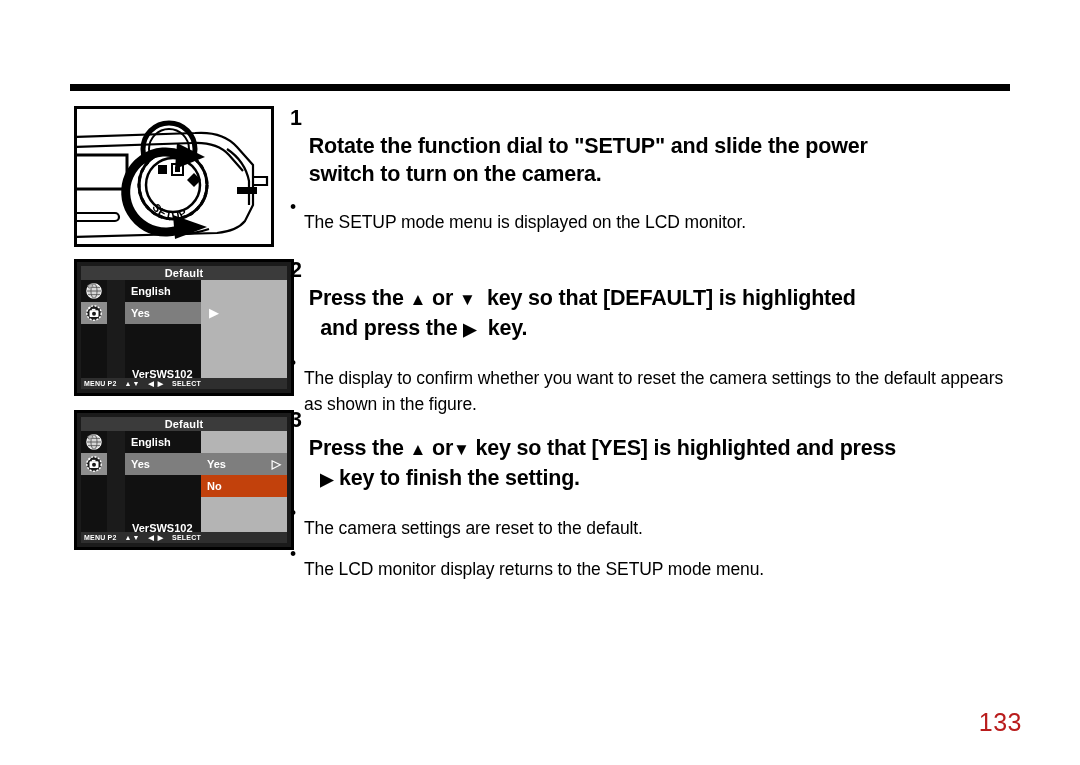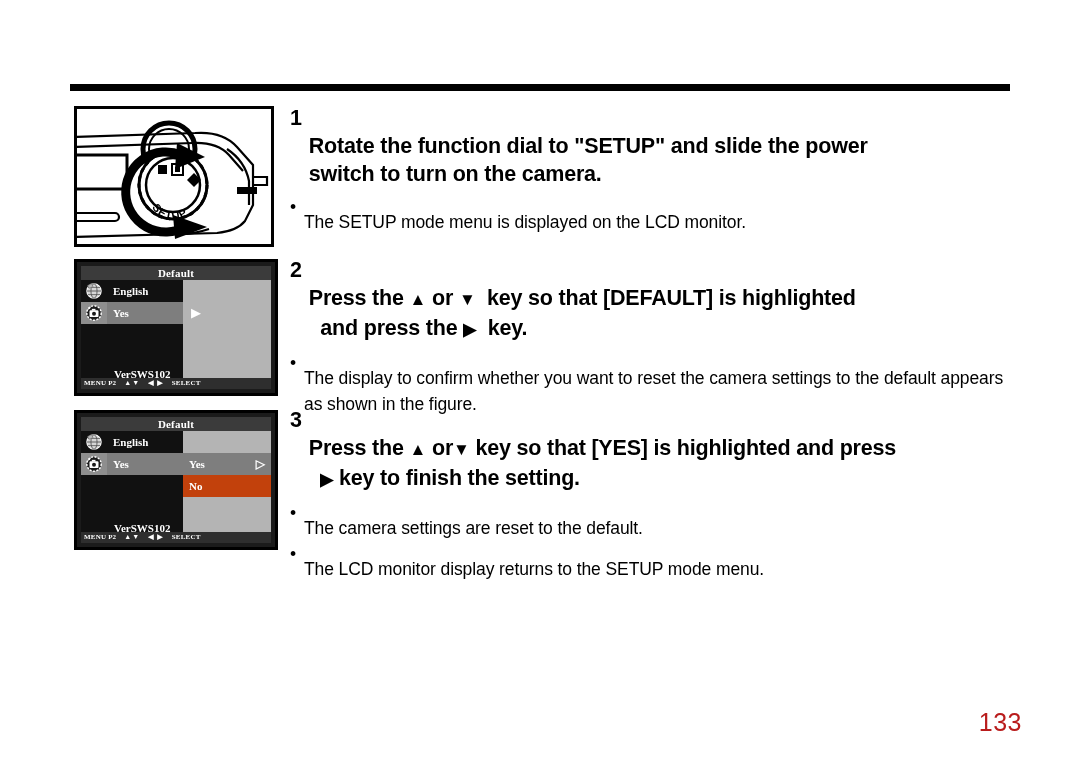--- a/index.html
+++ b/index.html
@@ -47,25 +47,25 @@
     border: 3px solid #000;
     background: #fff;
     box-sizing: border-box;
     overflow: hidden;
   }
 
   
   .lcd {
     position: relative;
     box-sizing: border-box;
-    width: 204px;
+    width: 220px;
     background: #1b1b1b;
     border: 3px solid #000;
     padding: 4px 4px 0 4px;
-    font-family: Liberation Serif, serif;
+    font-family: Liberation Sans, sans-serif;
   }
   .lcd-1 { margin-top: 12px; height: 137px; }
   .lcd-2 { margin-top: 14px; height: 140px; }
 
   .lcd-title {
     height: 14px;
     line-height: 14px;
     background: #3b3b3b;
     color: #ffffff;
     text-align: center;
@@ -90,20 +90,21 @@
     display: flex;
     align-items: center;
     justify-content: center;
   }
   .icon-cell.sel { background: #8e8e8e; }
 
   .mid-col {
     flex: 0 0 76px;
     background: #111111;
     position: relative;
+    margin-left: 18px;
   }
   .right-col {
     flex: 1 1 auto;
     background: #b4b4b4;
     position: relative;
   }
 
   .row {
     height: 22px;
     line-height: 22px;

